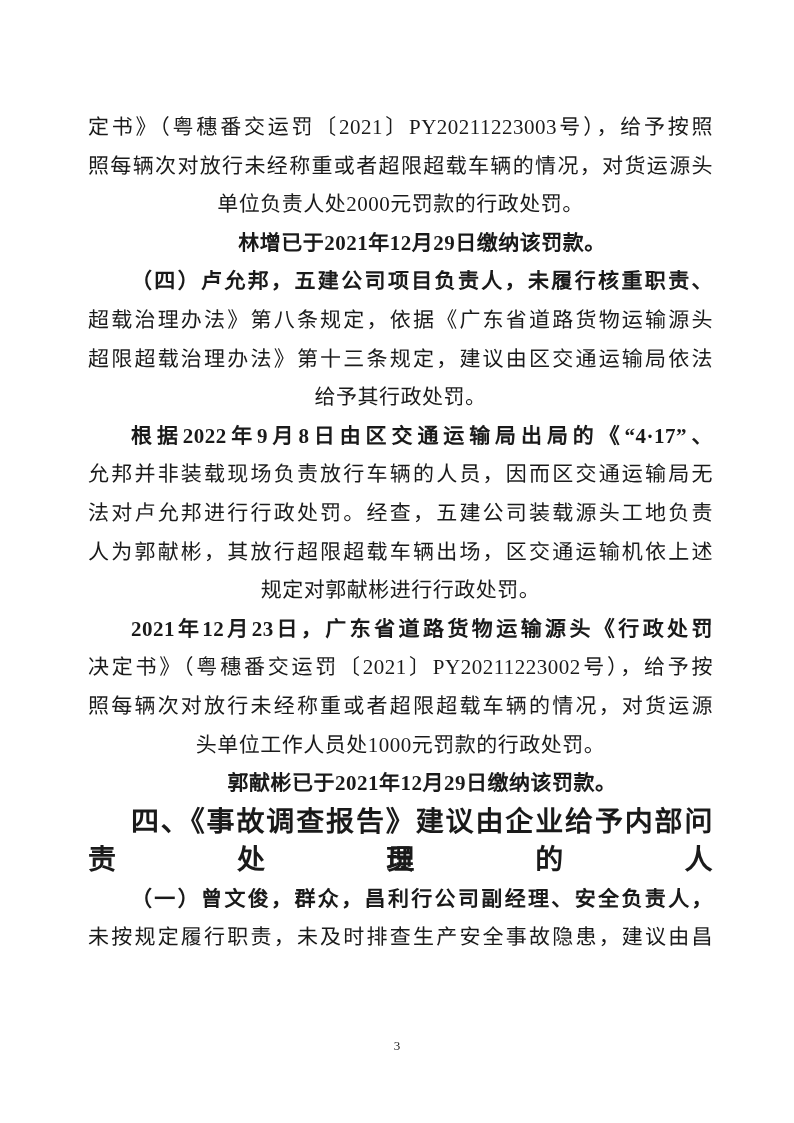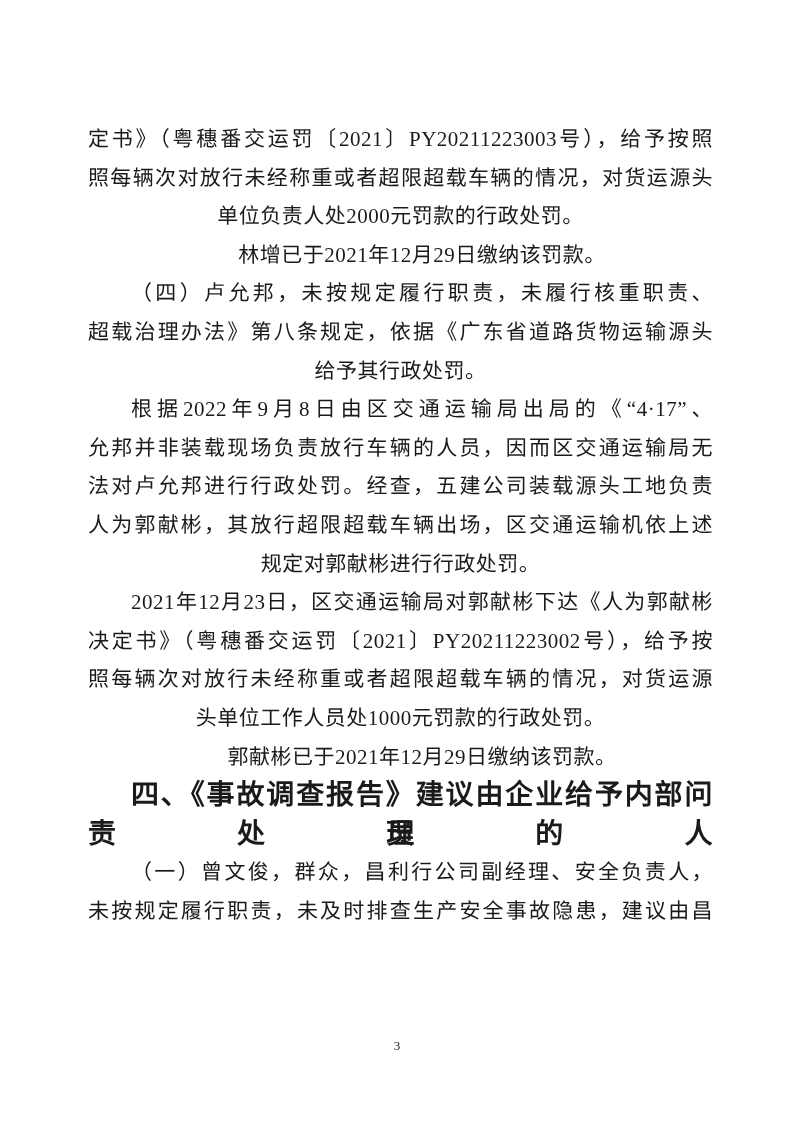--- a/index.html
+++ b/index.html
@@ -9,39 +9,40 @@
     width: 794px;
     height: 1123px;
     background: #ffffff;
     overflow: hidden;
     font-family: "Liberation Serif", "DejaVu Serif", serif;
     color: #1a1a1a;
   }
   .doc-body {
     position: absolute;
     left: 88px;
-    top: 120px;
+    top: 108px;
     width: 625px;
   }
   .line {
     height: 38.6px;
     line-height: 38.6px;
     font-size: 21px;
     letter-spacing: 0.5px;
     white-space: nowrap;
     text-align: center;
   }
   .line.fill {
     white-space: normal;
     text-align: justify;
     text-align-last: justify;
     text-justify: inter-character;
   }
   .line.indent {
     text-indent: 43px;
+    font-weight: bold;
   }
   .line.heading {
     font-family: "Liberation Sans", "DejaVu Sans", sans-serif;
     font-weight: 700;
     font-size: 28px;
   }
   .page-number {
     position: absolute;
     left: 0;
     right: 0;
@@ -54,29 +55,30 @@
 </style>
 </head>
 <body>
 
 <div class="page">
   <div class="doc-body" id="doc-body">
       <div class="line fill">定书》（粤穗番交运罚〔2021〕PY20211223003号），给予按照</div>
       <div class="line fill">照每辆次对放行未经称重或者超限超载车辆的情况，对货运源头</div>
       <div class="line">单位负责人处2000元罚款的行政处罚。</div>
       <div class="line indent">林增已于2021年12月29日缴纳该罚款。</div>
-      <div class="line fill indent">（四）卢允邦，未按规定履行职责，未履行核重职责、</div>
+      <div class="line fill indent">（四）卢允邦，五建公司项目负责人，未履行核重职责、</div>
       <div class="line fill">超载治理办法》第八条规定，依据《广东省道路货物运输源头</div>
+      <div class="line fill">超限超载治理办法》第十三条规定，建议由区交通运输局依法</div>
       <div class="line">给予其行政处罚。</div>
       <div class="line fill indent">根据2022年9月8日由区交通运输局出局的《“4·17”、</div>
       <div class="line fill">允邦并非装载现场负责放行车辆的人员，因而区交通运输局无</div>
       <div class="line fill">法对卢允邦进行行政处罚。经查，五建公司装载源头工地负责</div>
       <div class="line fill">人为郭献彬，其放行超限超载车辆出场，区交通运输机依上述</div>
       <div class="line">规定对郭献彬进行行政处罚。</div>
-      <div class="line fill indent">2021年12月23日，区交通运输局对郭献彬下达《人为郭献彬</div>
+      <div class="line fill indent">2021年12月23日，广东省道路货物运输源头《行政处罚</div>
       <div class="line fill">决定书》（粤穗番交运罚〔2021〕PY20211223002号），给予按</div>
       <div class="line fill">照每辆次对放行未经称重或者超限超载车辆的情况，对货运源</div>
       <div class="line">头单位工作人员处1000元罚款的行政处罚。</div>
       <div class="line indent">郭献彬已于2021年12月29日缴纳该罚款。</div>
       <div class="line heading fill indent">四、《事故调查报告》建议由企业给予内部问责处理的人</div>
       <div class="line heading">员</div>
       <div class="line fill indent">（一）曾文俊，群众，昌利行公司副经理、安全负责人，</div>
       <div class="line fill">未按规定履行职责，未及时排查生产安全事故隐患，建议由昌</div>
     </div>
   <div class="page-number">3</div>

